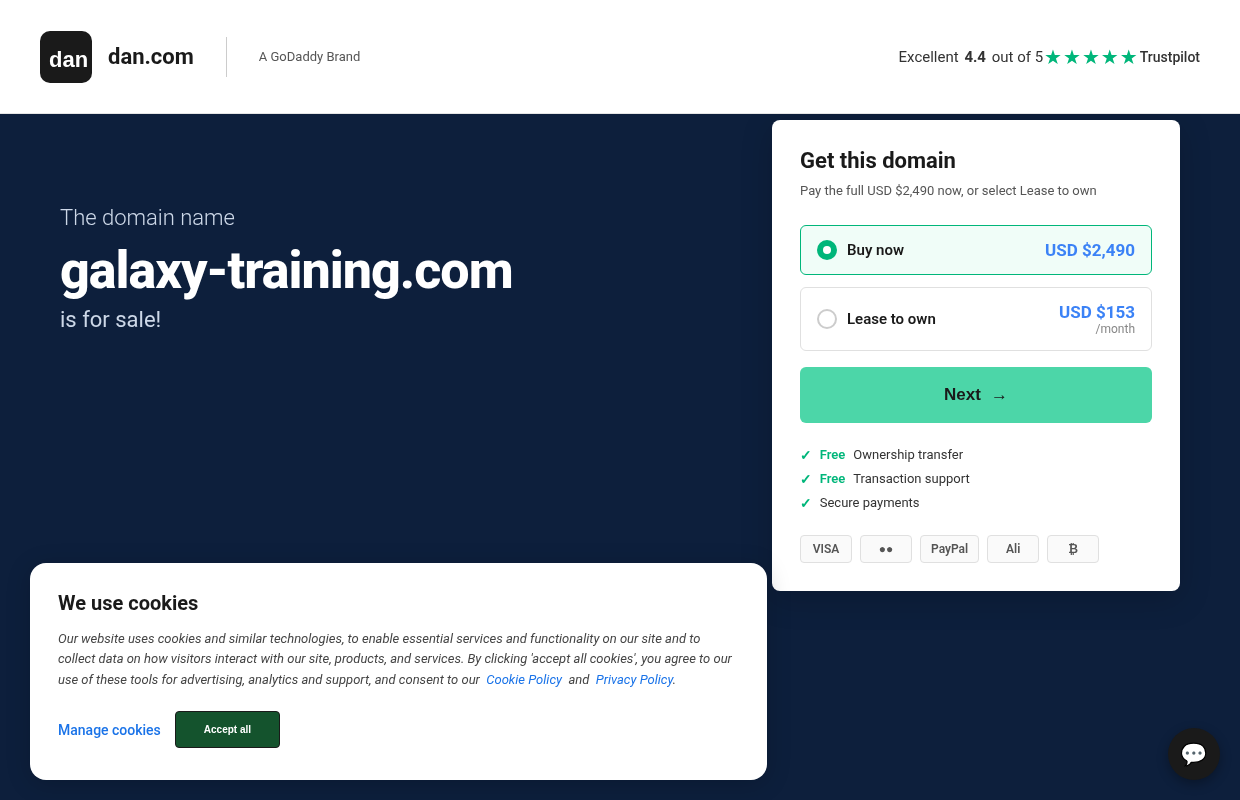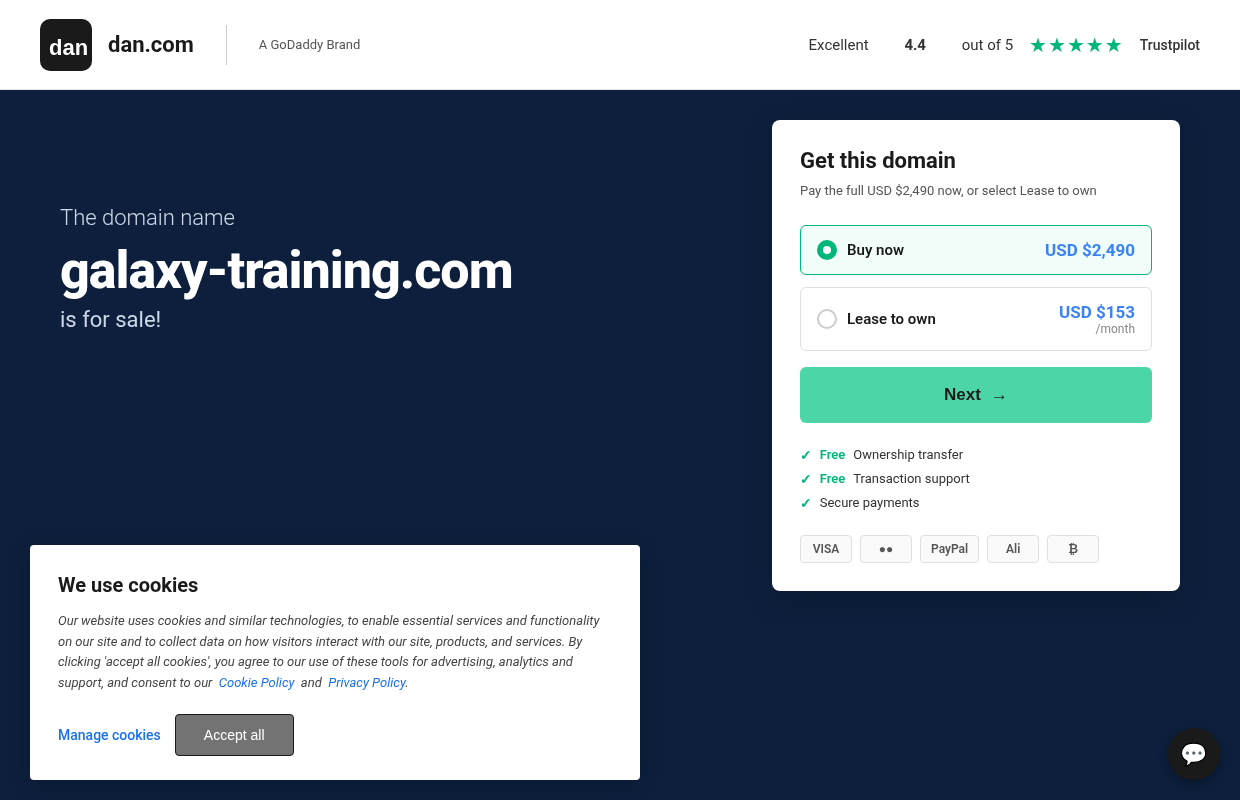--- a/index.html
+++ b/index.html
@@ -1,21 +1,21 @@
 <!DOCTYPE html>
 <html><head>
   <meta charset="utf-8">
   <style>
     * { margin: 0; padding: 0; box-sizing: border-box; }
     body { font-family: -apple-system, BlinkMacSystemFont, 'Segoe UI', Roboto, sans-serif; width: 1240px; height: 800px; overflow: hidden; position: relative; }
 
     
     #header {
       background: #fff;
-      height: 90px;
+      height: 114px;
       display: flex;
       align-items: center;
       justify-content: space-between;
       padding: 0 40px;
       border-bottom: 1px solid #e5e5e5;
       position: relative;
       z-index: 10;
     }
     .logo-area {
       display: flex;
@@ -37,21 +37,21 @@
       background: #ccc;
       margin: 0 16px;
     }
     .godaddy-brand {
       font-size: 13px;
       color: #555;
     }
     .trustpilot-area {
       display: flex;
       align-items: center;
-      gap: 16px;
+      gap: 1px;
       font-size: 15px;
       color: #333;
     }
     .trustpilot-stars {
       color: #00b67a;
       font-size: 20px;
       letter-spacing: 1px;
     }
     .trustpilot-label {
       font-size: 14px;
@@ -230,24 +230,24 @@
       background: #fafafa;
       min-width: 52px;
       text-align: center;
     }
 
     
     #cookie-banner {
       position: absolute;
       bottom: 20px;
       left: 30px;
-      width: 610px;
+      width: 737px;
       background: #fff;
-      border-radius: 4px;
-      padding: 28px 28px 24px 28px;
+      border-radius: 16px;
+      padding: 28px 28px 32px 28px;
       box-shadow: 0 4px 24px rgba(0,0,0,0.18);
       z-index: 100;
     }
     .cookie-title {
       font-size: 20px;
       font-weight: 700;
       color: #1a1a1a;
       margin-bottom: 14px;
     }
     .cookie-body {
@@ -280,23 +280,23 @@
       background: #fff;
       font-size: 14px;
       font-weight: 600;
       color: #1a1a1a;
       cursor: pointer;
     }
     .btn-accept {
       padding: 12px 28px;
       border: 1.5px solid #1a1a1a;
       border-radius: 4px;
-      background: #737373;
-      font-size: 14px;
-      font-weight: 400;
+      background: #14532d;
+      font-size: 10px;
+      font-weight: 700;
       color: #fff;
       cursor: pointer;
     }
 
     
     #chat-btn {
       position: absolute;
       bottom: 20px;
       right: 20px;
       width: 52px;

